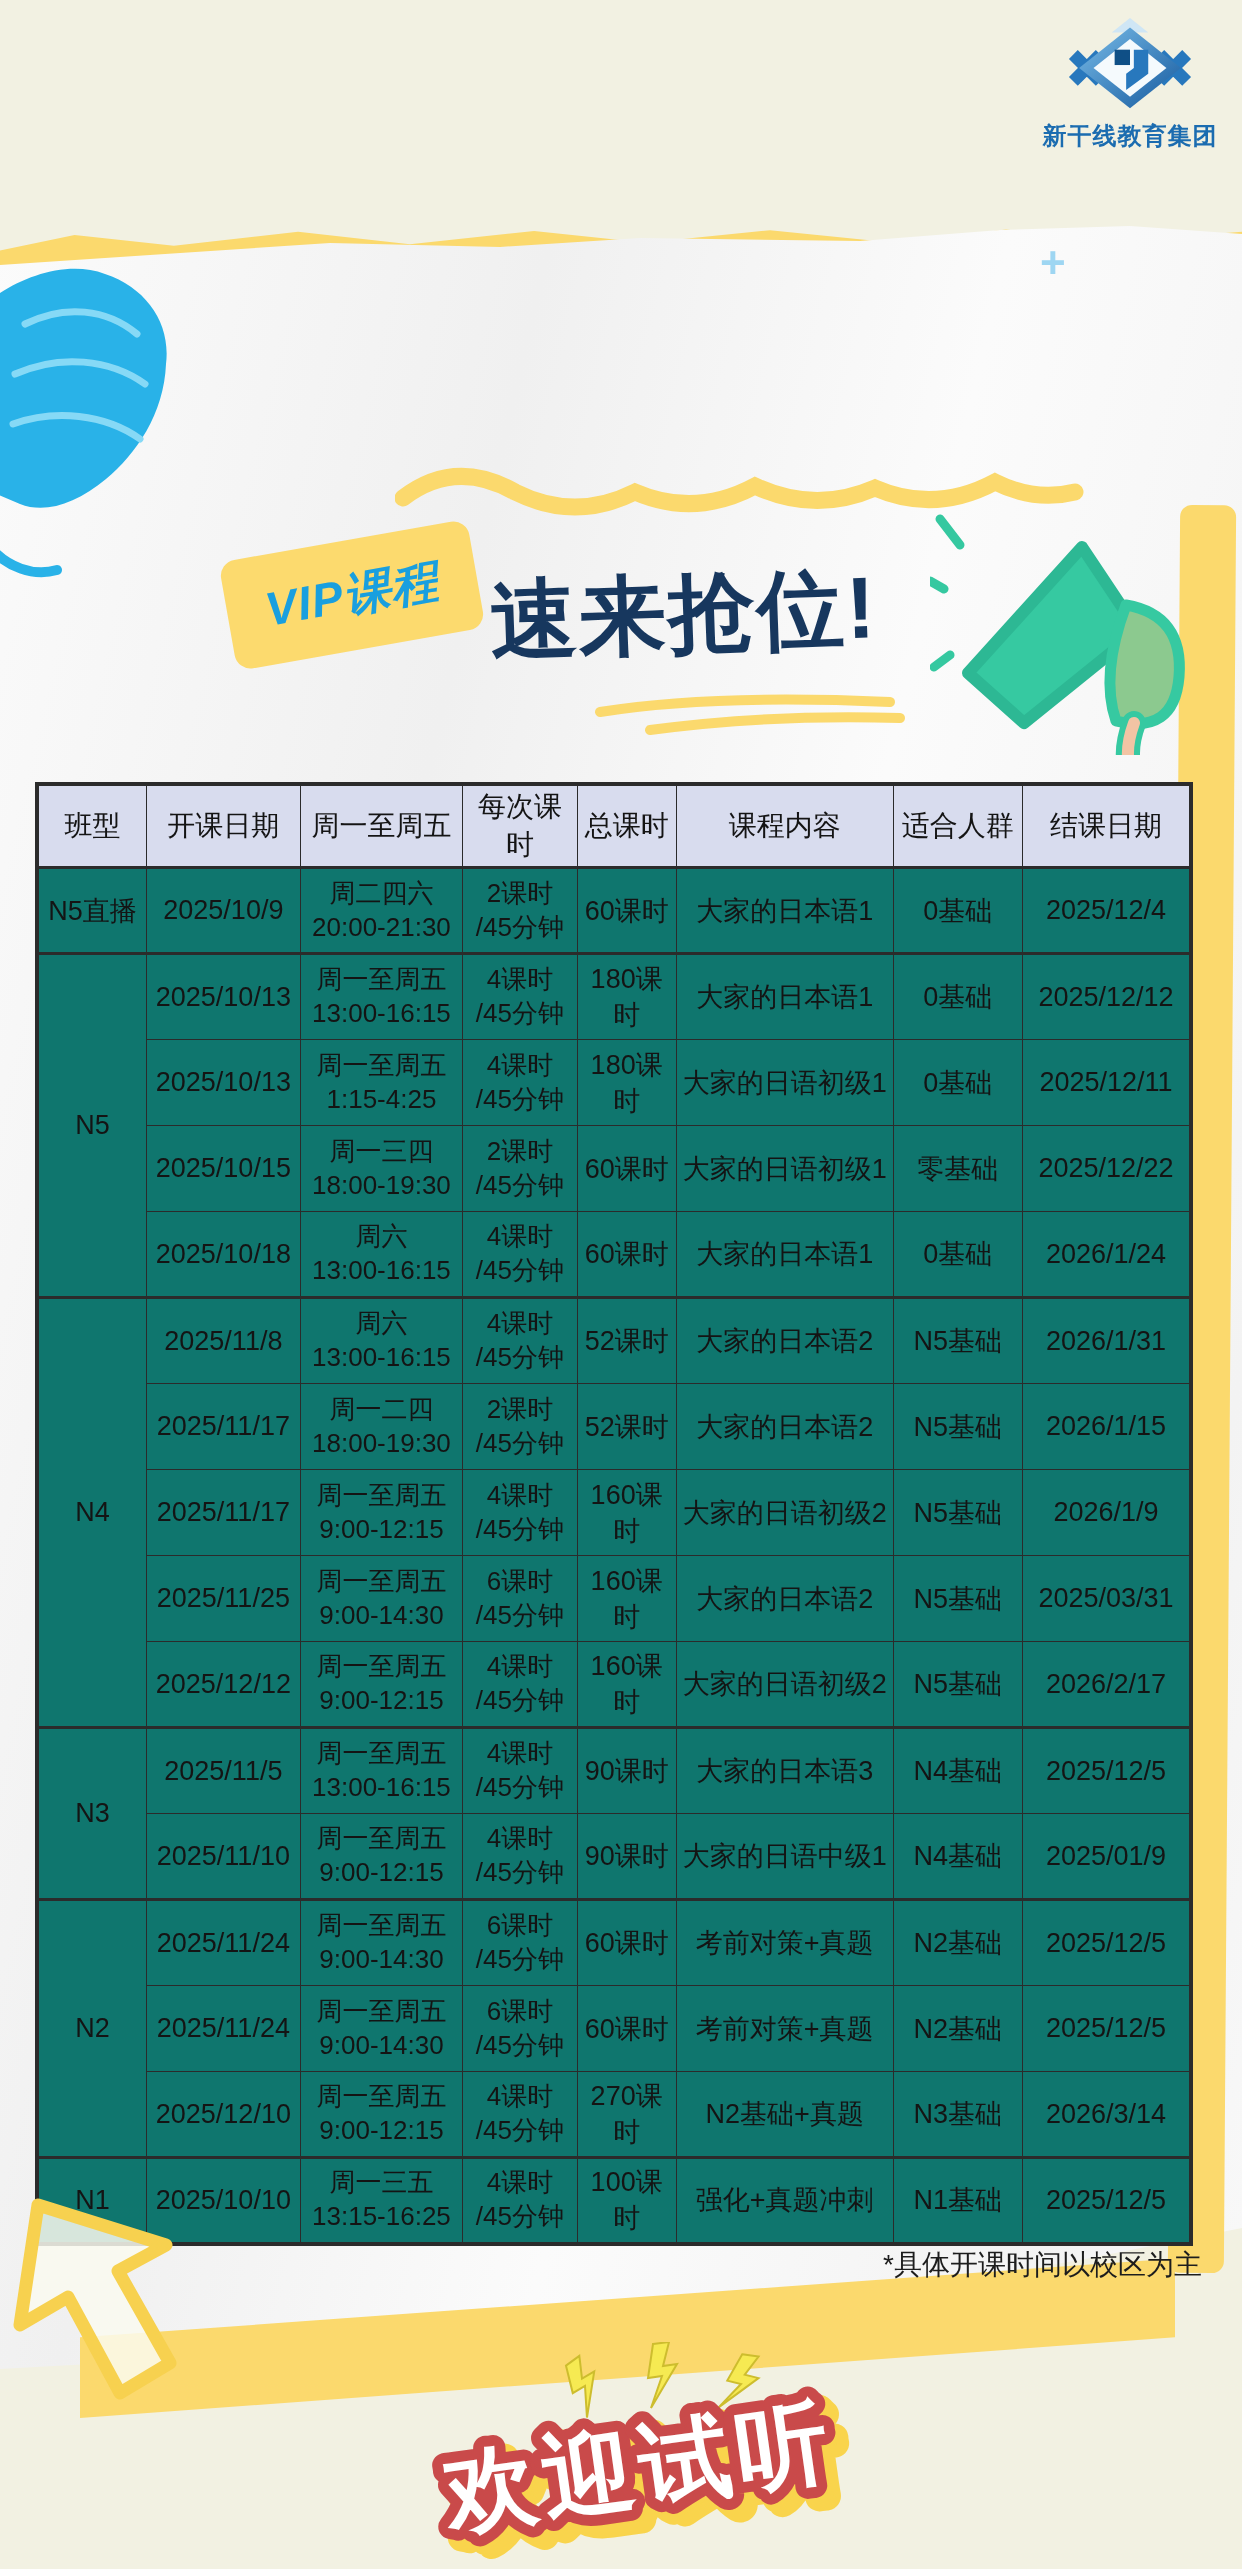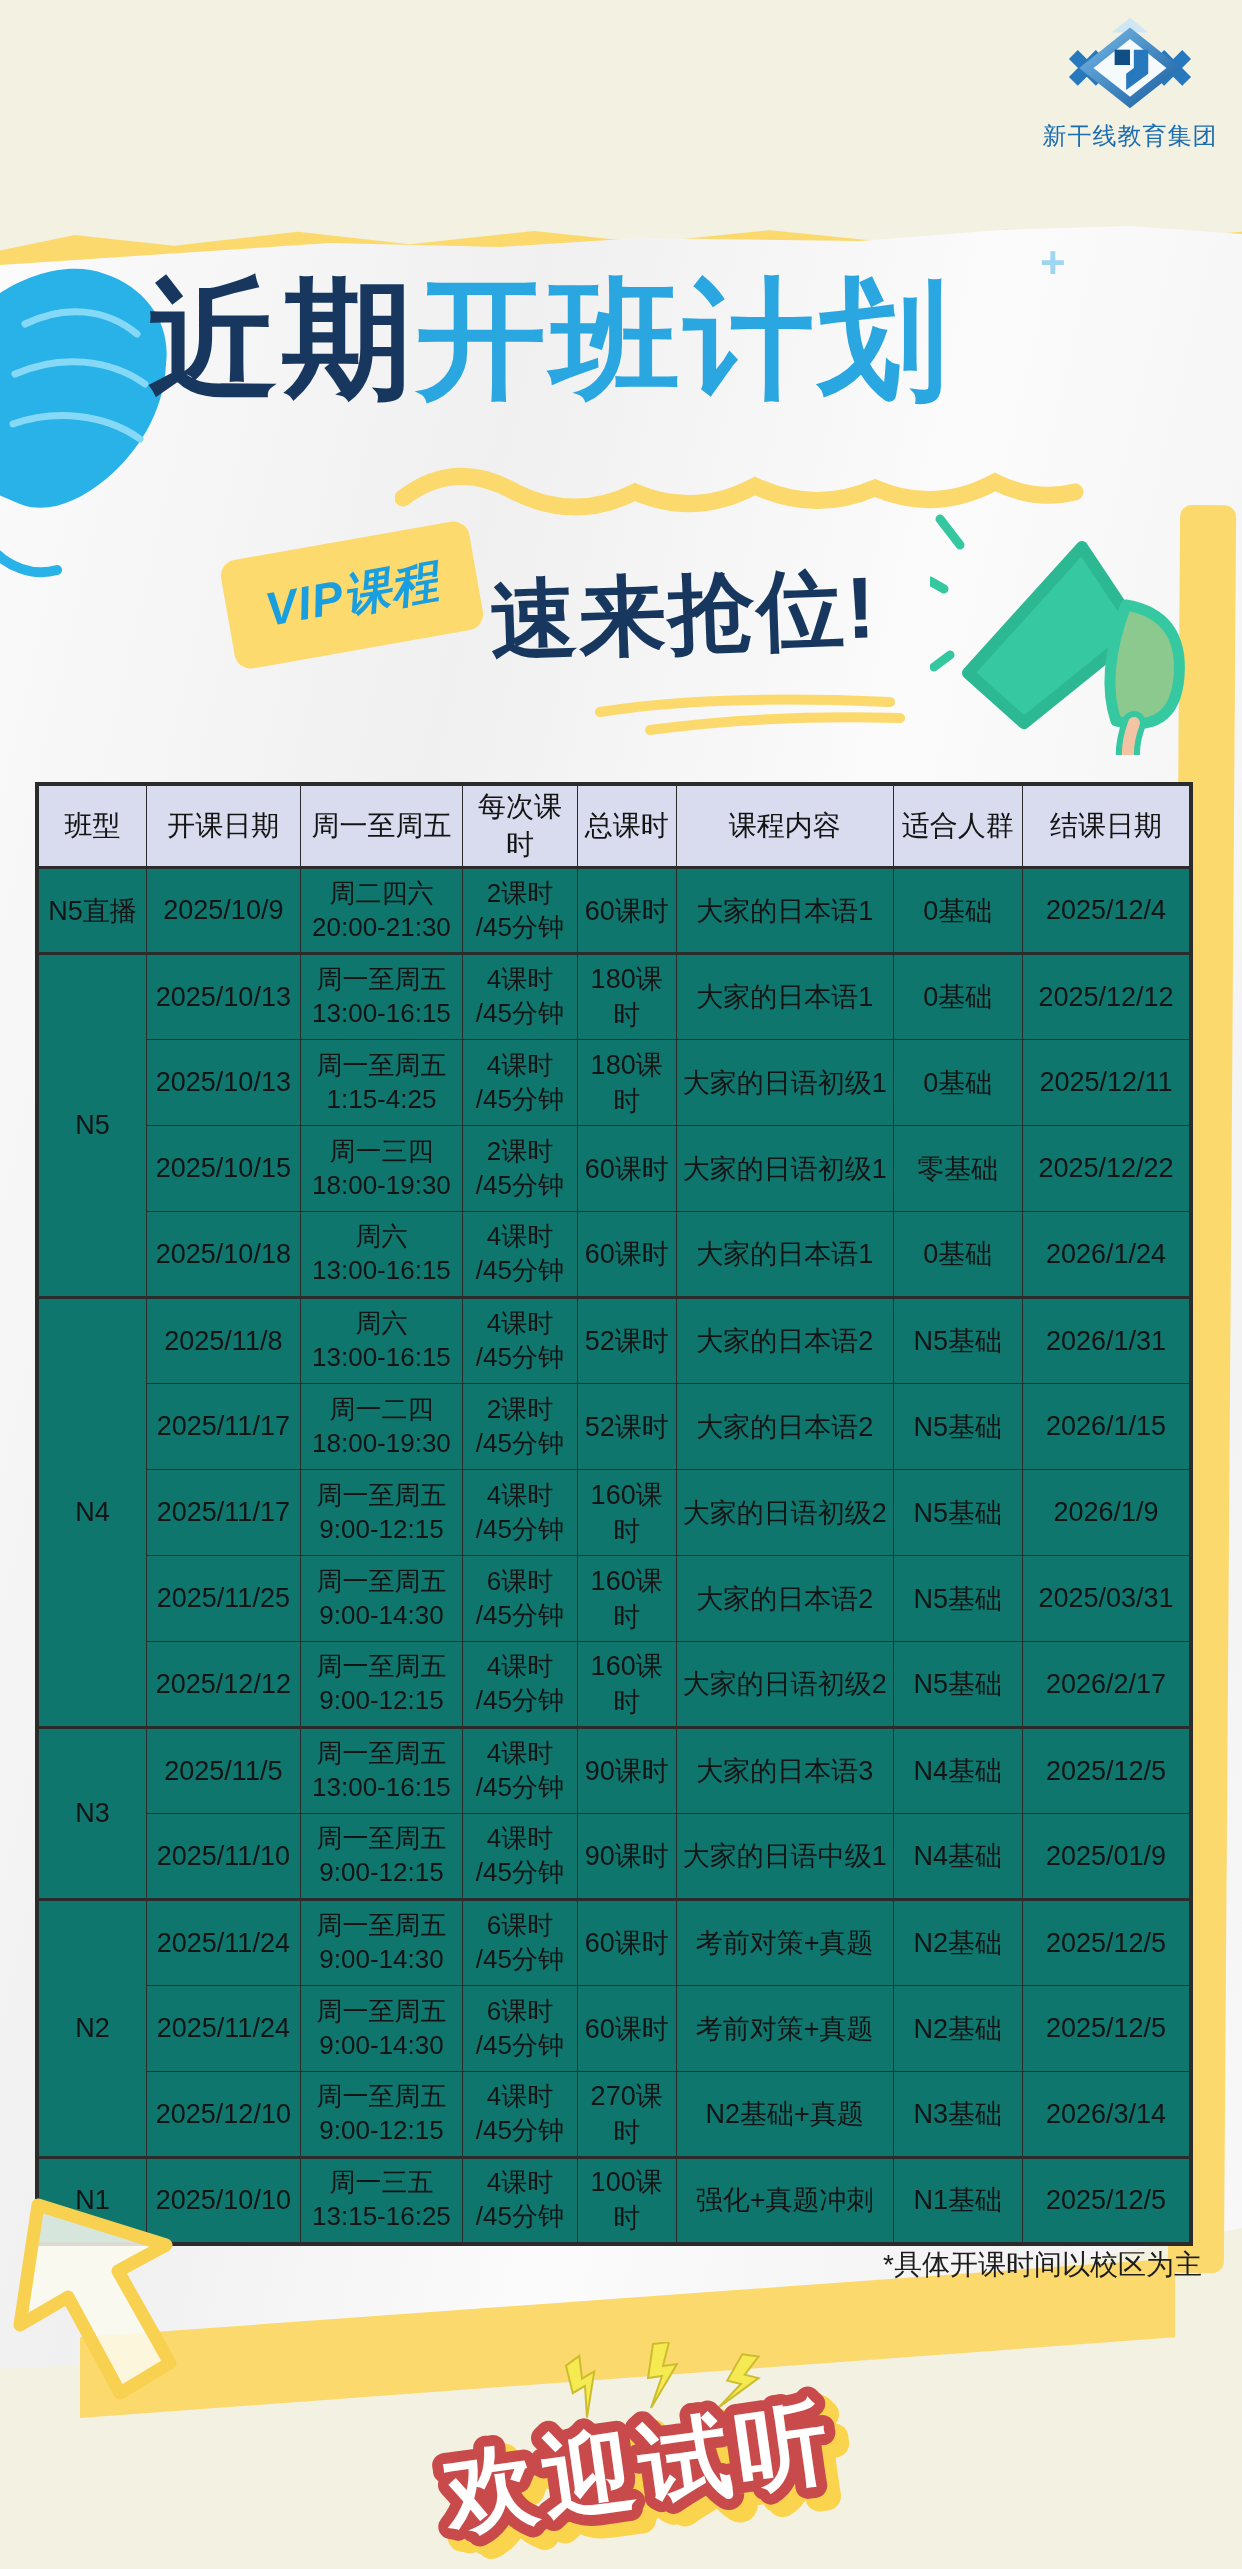--- a/index.html
+++ b/index.html
@@ -11,21 +11,21 @@
     clip-path:polygon(0 34%,6% 14%,14% 28%,24% 10%,33% 26%,43% 9%,52% 24%,62% 8%,72% 24%,81% 7%,90% 22%,100% 10%,100% 100%,0 100%);}
   .paper{position:absolute;left:0;top:0;width:1242px;height:2569px;z-index:2;
     background:linear-gradient(103deg,#fcfcfc 0%,#f0f0f0 33%,#fbfbfb 58%,#f3f3f3 85%,#fafafa 100%);
     clip-path:polygon(0px 265px,150px 255px,330px 243px,500px 247px,640px 238px,860px 241px,1000px 230px,1130px 226px,1242px 234px,1242px 2228px,1080px 2260px,900px 2290px,720px 2312px,540px 2330px,360px 2347px,180px 2359px,0px 2369px);}
   .yellow-right{position:absolute;left:1174px;top:505px;width:56px;height:1768px;background:#fbd96d;border-radius:12px;transform:rotate(.4deg);z-index:3;}
   .yellow-bottom{position:absolute;left:80px;top:2250px;width:1095px;height:168px;background:#fbd96d;z-index:3;
     clip-path:polygon(0 52%,100% 5%,100% 52%,0 100%);}
 
   
   .brand{position:absolute;left:1030px;top:18px;width:200px;z-index:4;text-align:center;}
-  .brand-name{margin-top:2px;font-size:24px;font-weight:normal;color:#1b6cb0;letter-spacing:1px;}
+  .brand-name{margin-top:2px;font-size:24px;font-weight:bold;color:#1b6cb0;letter-spacing:1px;}
 
   
   .title{position:absolute;left:148px;top:268px;z-index:4;font-size:130px;font-weight:900;letter-spacing:4px;white-space:nowrap;line-height:1.1;}
   .title .dark{color:#17375e;}
   .title .light{color:#2aa7e0;}
   .squiggle{position:absolute;left:395px;top:452px;z-index:4;}
   .plus-spark{position:absolute;left:1040px;top:238px;z-index:4;color:#9ed6f2;font-size:44px;font-weight:900;}
   .vip-badge{position:absolute;left:226px;top:540px;width:252px;height:110px;background:#fcda6e;border-radius:16px;
     transform:rotate(-10deg);z-index:4;display:flex;align-items:center;justify-content:center;}
   .vip-badge span{font-size:47px;font-weight:900;font-style:italic;color:#199fdf;letter-spacing:1px;}
@@ -85,21 +85,20 @@
   <div class="hand">
     <svg width="200" height="340" viewBox="0 0 200 340">
       <path d="M120,12 C162,26 186,62 181,102 C179,152 151,192 121,217 C91,242 60,252 35,242 L0,227 L0,42 C30,17 80,-3 120,12 Z" fill="#29b2e8"></path>
       <path d="M40,62 C80,42 122,47 152,72" stroke="#86d9f6" stroke-width="7" fill="none" stroke-linecap="round"></path>
       <path d="M30,112 C75,92 125,97 160,122" stroke="#86d9f6" stroke-width="7" fill="none" stroke-linecap="round"></path>
       <path d="M28,162 C70,147 120,152 155,177" stroke="#86d9f6" stroke-width="7" fill="none" stroke-linecap="round"></path>
       <path d="M5,285 C22,305 48,315 72,308" stroke="#29b2e8" stroke-width="10" fill="none" stroke-linecap="round"></path>
     </svg>
   </div>
 
-  <div class="title"><span class="dark">近期</span><span class="light">开班计划</span></div>
   <div class="plus-spark">+</div>
 
   <div class="squiggle">
     <svg width="690" height="80" viewBox="0 0 690 80">
       <path d="M8,46 Q60,6 120,40 Q180,70 240,40 Q300,66 360,34 Q420,62 480,36 Q540,62 600,30 Q640,50 680,40" stroke="#fbd96d" stroke-width="17" fill="none" stroke-linecap="round"></path>
     </svg>
   </div>
 
   <div class="vip-badge">
     <span>VIP课程</span>

